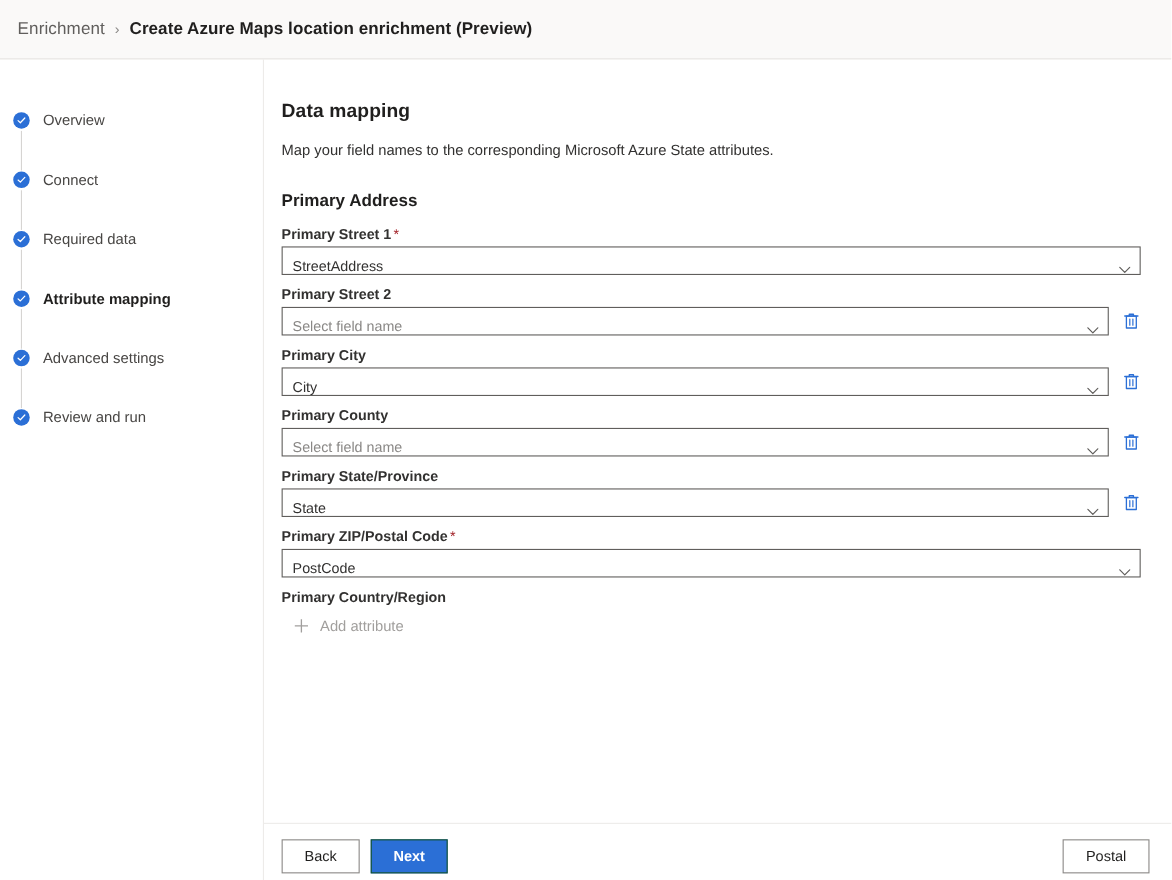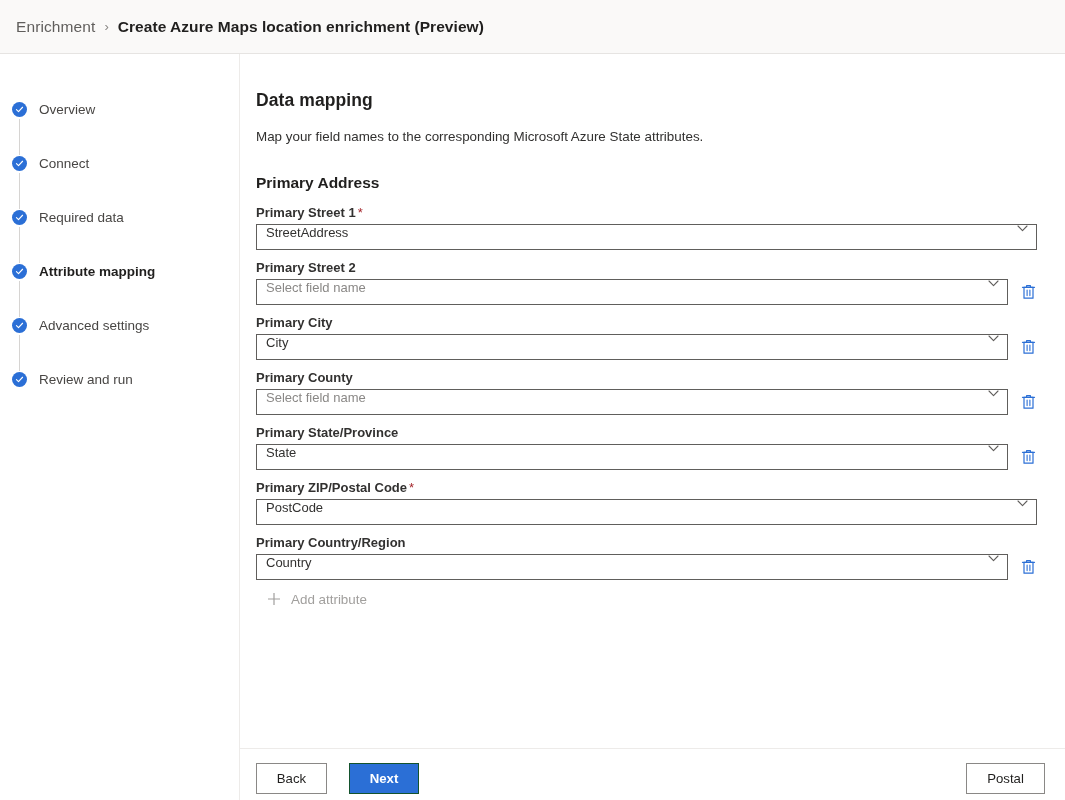--- a/index.html
+++ b/index.html
@@ -147,21 +147,21 @@
   }
   .field-row {
     display: flex;
     align-items: center;
   }
   .combo {
     height: 26px;
     border: 1px solid #605e5c;
     background: #ffffff;
     display: flex;
-    align-items: flex-start;
+    align-items: flex-end;
     padding: 0 8px 0 9px;
     box-sizing: border-box;
     position: relative;
   }
   .combo.wide  { width: 781px; }
   .combo.narrow{ width: 752px; }
   .combo-value {
     font-size: 13px;
     color: #323130;
     flex: 1 1 auto;
@@ -209,21 +209,21 @@
   
   .footer {
     height: 60px;
     border-top: 1px solid #edebe9;
     display: flex;
     align-items: center;
     padding: 0 20px 0 16px;
     box-sizing: border-box;
     flex: 0 0 60px;
   }
-  .footer-left { display: flex; align-items: center; gap: 22px; }
+  .footer-left { display: flex; align-items: center; gap: 10px; }
   .footer-right { margin-left: auto; }
   .btn {
     height: 31px;
     min-width: 71px;
     padding: 0 16px;
     box-sizing: border-box;
     font-size: 13.2px;
     font-family: "Liberation Sans", sans-serif;
     display: inline-flex;
     align-items: center;
@@ -425,38 +425,20 @@
                 <span class="chevron">
                   <svg width="11" height="7" viewBox="0 0 11 7" aria-hidden="true">
                     <path d="M1 1 L5.5 5.6 L10 1" stroke="#605e5c" stroke-width="1.1" fill="none" stroke-linecap="round" stroke-linejoin="round"></path>
                   </svg>
                 </span>
               </div>
             </div>
           </div>
           <div class="field">
             <label class="field-label"><span>Primary Country/Region</span></label>
-            <div class="field-row">
-              <div class="combo narrow">
-                <span class="combo-value">Country</span>
-                <span class="chevron">
-                  <svg width="11" height="7" viewBox="0 0 11 7" aria-hidden="true">
-                    <path d="M1 1 L5.5 5.6 L10 1" stroke="#605e5c" stroke-width="1.1" fill="none" stroke-linecap="round" stroke-linejoin="round"></path>
-                  </svg>
-                </span>
-              </div>
-              <span class="trash-btn">
-                <svg width="15" height="16" viewBox="0 0 15 16" aria-hidden="true">
-                  <path d="M1.5 3.3 H13.5" stroke="#2b6fd6" stroke-width="1.2" stroke-linecap="round"></path>
-                  <path d="M5.6 3.3 V1.7 H9.4 V3.3" stroke="#2b6fd6" stroke-width="1.2" fill="none" stroke-linejoin="round"></path>
-                  <path d="M3 3.4 H12 V14.2 H3 Z" stroke="#2b6fd6" stroke-width="1.2" fill="none" stroke-linejoin="round"></path>
-                  <path d="M6.1 6 V11.6 M8.9 6 V11.6" stroke="#2b6fd6" stroke-width="1.1" stroke-linecap="round"></path>
-                </svg>
-              </span>
-            </div>
           </div>
         </div>
 
       <div class="add-attr">
         <span class="plus">
           <svg width="14" height="14" viewBox="0 0 14 14" aria-hidden="true">
             <path d="M7 1 L7 13 M1 7 L13 7" stroke="#a19f9d" stroke-width="1.2" fill="none"></path>
           </svg>
         </span>
         <span class="add-attr-label">Add attribute</span>

